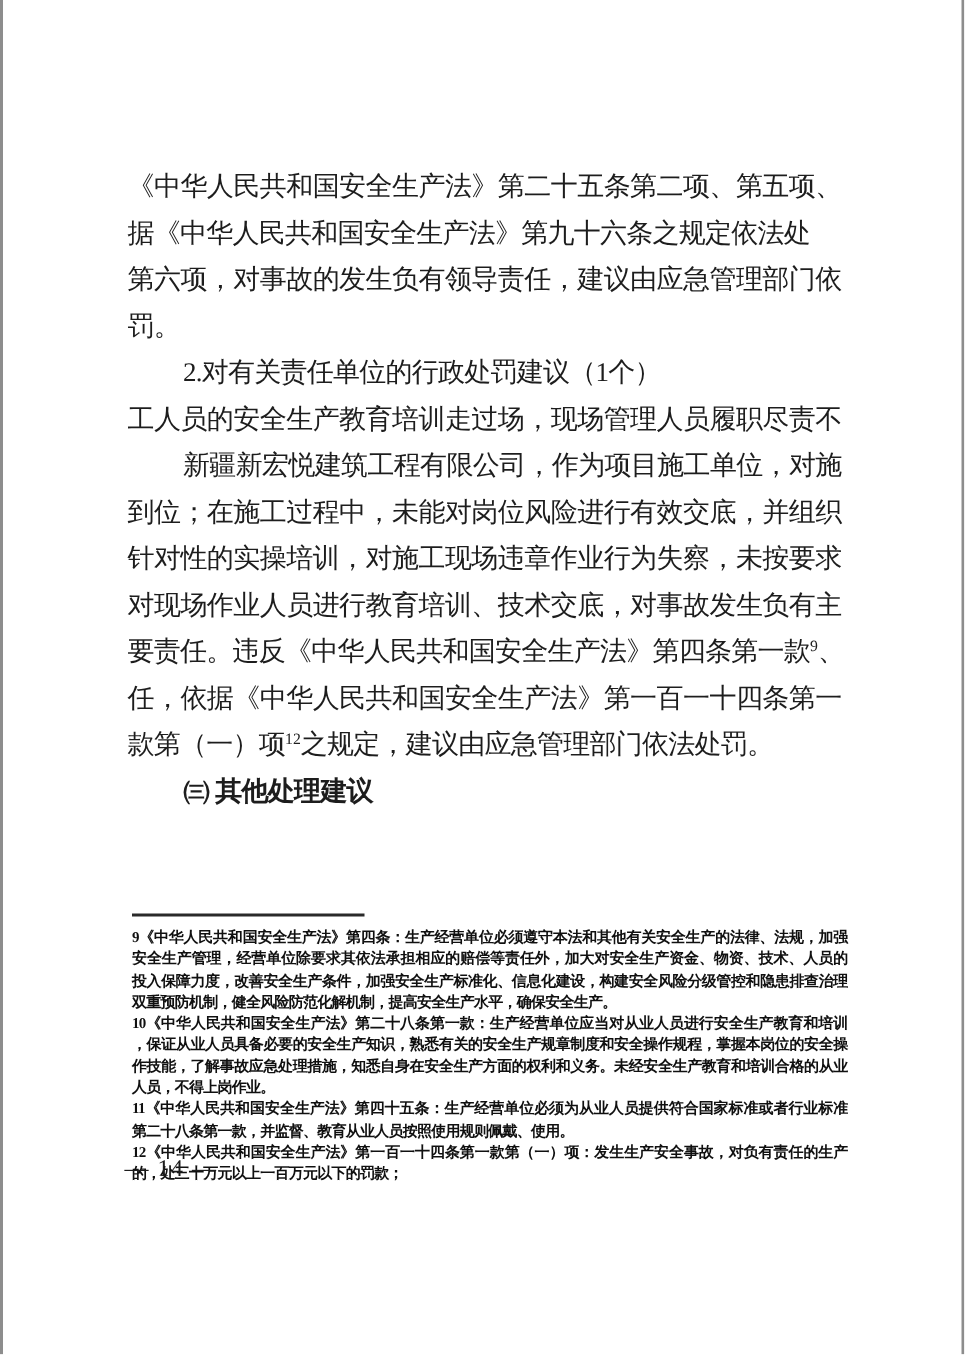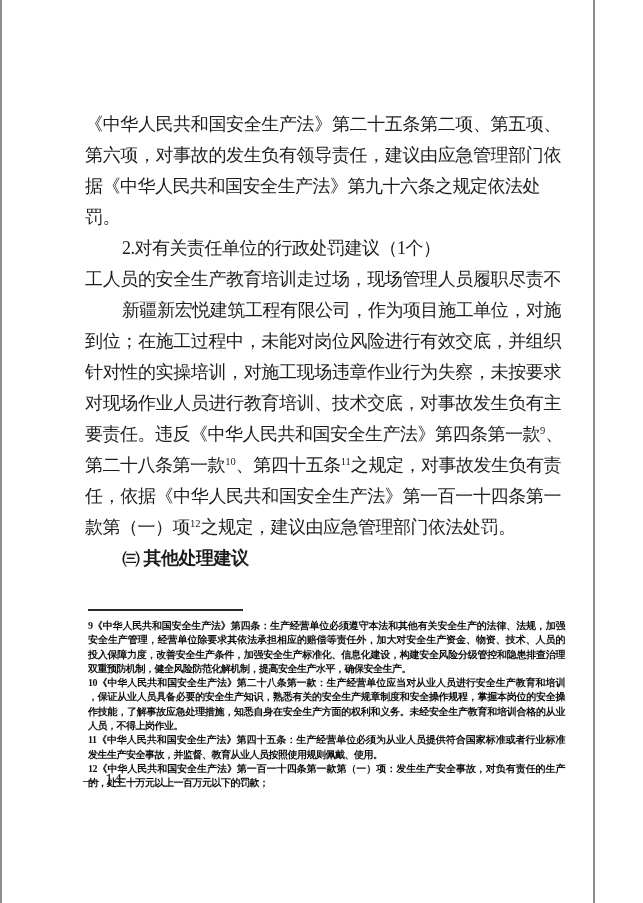--- a/index.html
+++ b/index.html
@@ -4,21 +4,21 @@
 <style>
   :root{
     --ink:#1d1d1d;
     --fn-ink:#101010;
     --edge:#8d8d8d;
     --paper:#ffffff;
   }
   html,body{margin:0;padding:0;background:#fff;}
   .page{
     position:relative;
-    width:595px;height:903px;
+    width:643px;height:903px;
     background:var(--paper);
     overflow:hidden;
     font-family:"Liberation Serif","DejaVu Serif",serif;
     color:var(--ink);
   }
   .edge{position:absolute;top:0;bottom:0;width:2px;background:var(--edge);}
   .edge.left{left:0;}
   .edge.right{right:0;}
 
   .body-text{
@@ -67,47 +67,46 @@
 </style>
 </head>
 <body>
 
 <div class="page">
   <div class="edge left"></div>
   <div class="edge right"></div>
 
   <main class="body-text">
       <div class="line j">《中华人民共和国安全生产法》第二十五条第二项、第五项、</div>
+      <div class="line">据《中华人民共和国安全生产法》第九十六条之规定依法处</div>
       <div class="line j">第六项，对事故的发生负有领导责任，建议由应急管理部门依</div>
-      <div class="line">据《中华人民共和国安全生产法》第九十六条之规定依法处</div>
       <div class="line">罚。</div>
       <div class="line ind">2.对有关责任单位的行政处罚建议（1个）</div>
       <div class="line j">工人员的安全生产教育培训走过场，现场管理人员履职尽责不</div>
       <div class="line j ind">新疆新宏悦建筑工程有限公司，作为项目施工单位，对施</div>
       <div class="line j">到位；在施工过程中，未能对岗位风险进行有效交底，并组织</div>
       <div class="line j">针对性的实操培训，对施工现场违章作业行为失察，未按要求</div>
       <div class="line j">对现场作业人员进行教育培训、技术交底，对事故发生负有主</div>
       <div class="line j">要责任。违反《中华人民共和国安全生产法》第四条第一款<sup class="fnref">9</sup>、</div>
-      <div class="line j">第二十八条第一款<sup class="fnref">10</sup>、第四十五条<sup class="fnref">11</sup>之规定，对事故发生负有责</div>
       <div class="line j">任，依据《中华人民共和国安全生产法》第一百一十四条第一</div>
       <div class="line">款第（一）项<sup class="fnref">12</sup>之规定，建议由应急管理部门依法处罚。</div>
       <div class="line ind bold">㈢ 其他处理建议</div>
     </main>
 
   <div class="fn-sep"></div>
 
   <section class="footnotes">
       <div class="fn-line j">9《中华人民共和国安全生产法》第四条：生产经营单位必须遵守本法和其他有关安全生产的法律、法规，加强</div>
       <div class="fn-line j">安全生产管理，经营单位除要求其依法承担相应的赔偿等责任外，加大对安全生产资金、物资、技术、人员的</div>
       <div class="fn-line j">投入保障力度，改善安全生产条件，加强安全生产标准化、信息化建设，构建安全风险分级管控和隐患排查治理</div>
       <div class="fn-line">双重预防机制，健全风险防范化解机制，提高安全生产水平，确保安全生产。</div>
       <div class="fn-line j">10《中华人民共和国安全生产法》第二十八条第一款：生产经营单位应当对从业人员进行安全生产教育和培训</div>
       <div class="fn-line j">，保证从业人员具备必要的安全生产知识，熟悉有关的安全生产规章制度和安全操作规程，掌握本岗位的安全操</div>
       <div class="fn-line j">作技能，了解事故应急处理措施，知悉自身在安全生产方面的权利和义务。未经安全生产教育和培训合格的从业</div>
       <div class="fn-line">人员，不得上岗作业。</div>
       <div class="fn-line j">11《中华人民共和国安全生产法》第四十五条：生产经营单位必须为从业人员提供符合国家标准或者行业标准</div>
-      <div class="fn-line">发生生产安全事故，并监督、教育从业人员按照使用规则佩戴、使用。</div>
+      <div class="fn-line">第二十八条第一款，并监督、教育从业人员按照使用规则佩戴、使用。</div>
       <div class="fn-line j">12《中华人民共和国安全生产法》第一百一十四条第一款第（一）项：发生生产安全事故，对负有责任的生产</div>
       <div class="fn-line">的，处三十万元以上一百万元以下的罚款；</div>
     </section>
 
   <div class="page-number">— 14 —</div>
 </div>
 
 </body></html>

